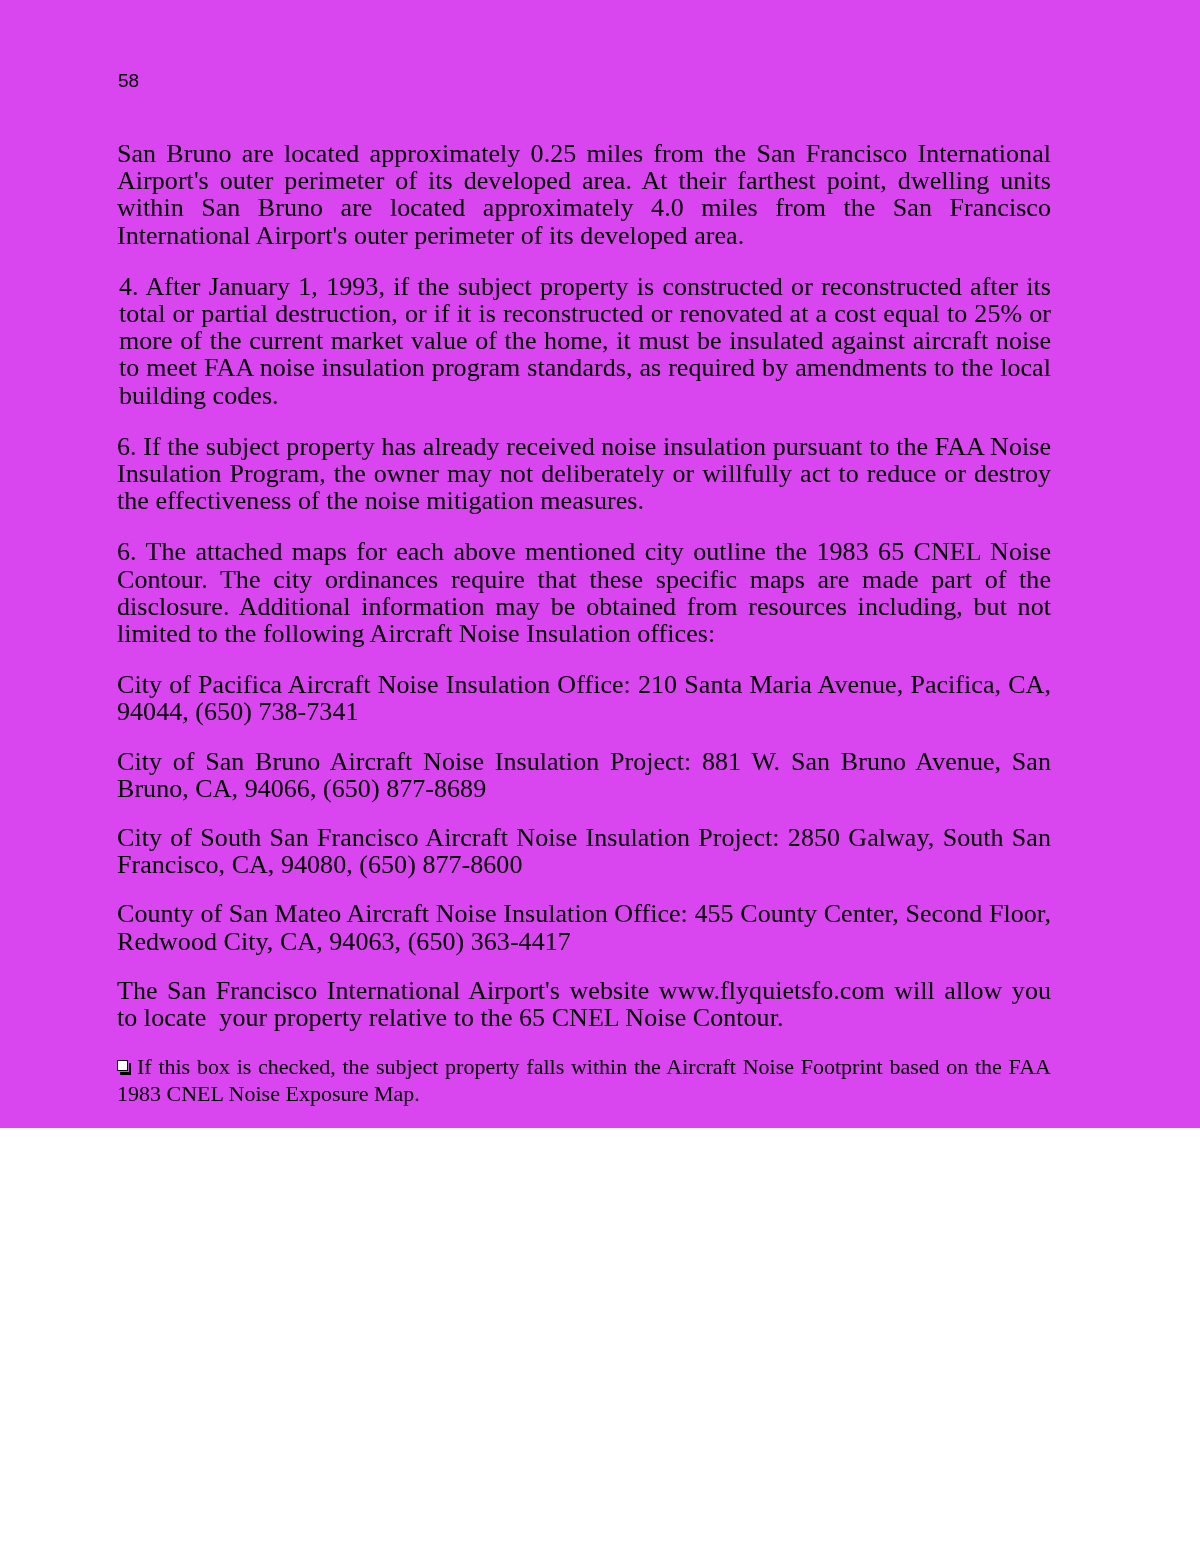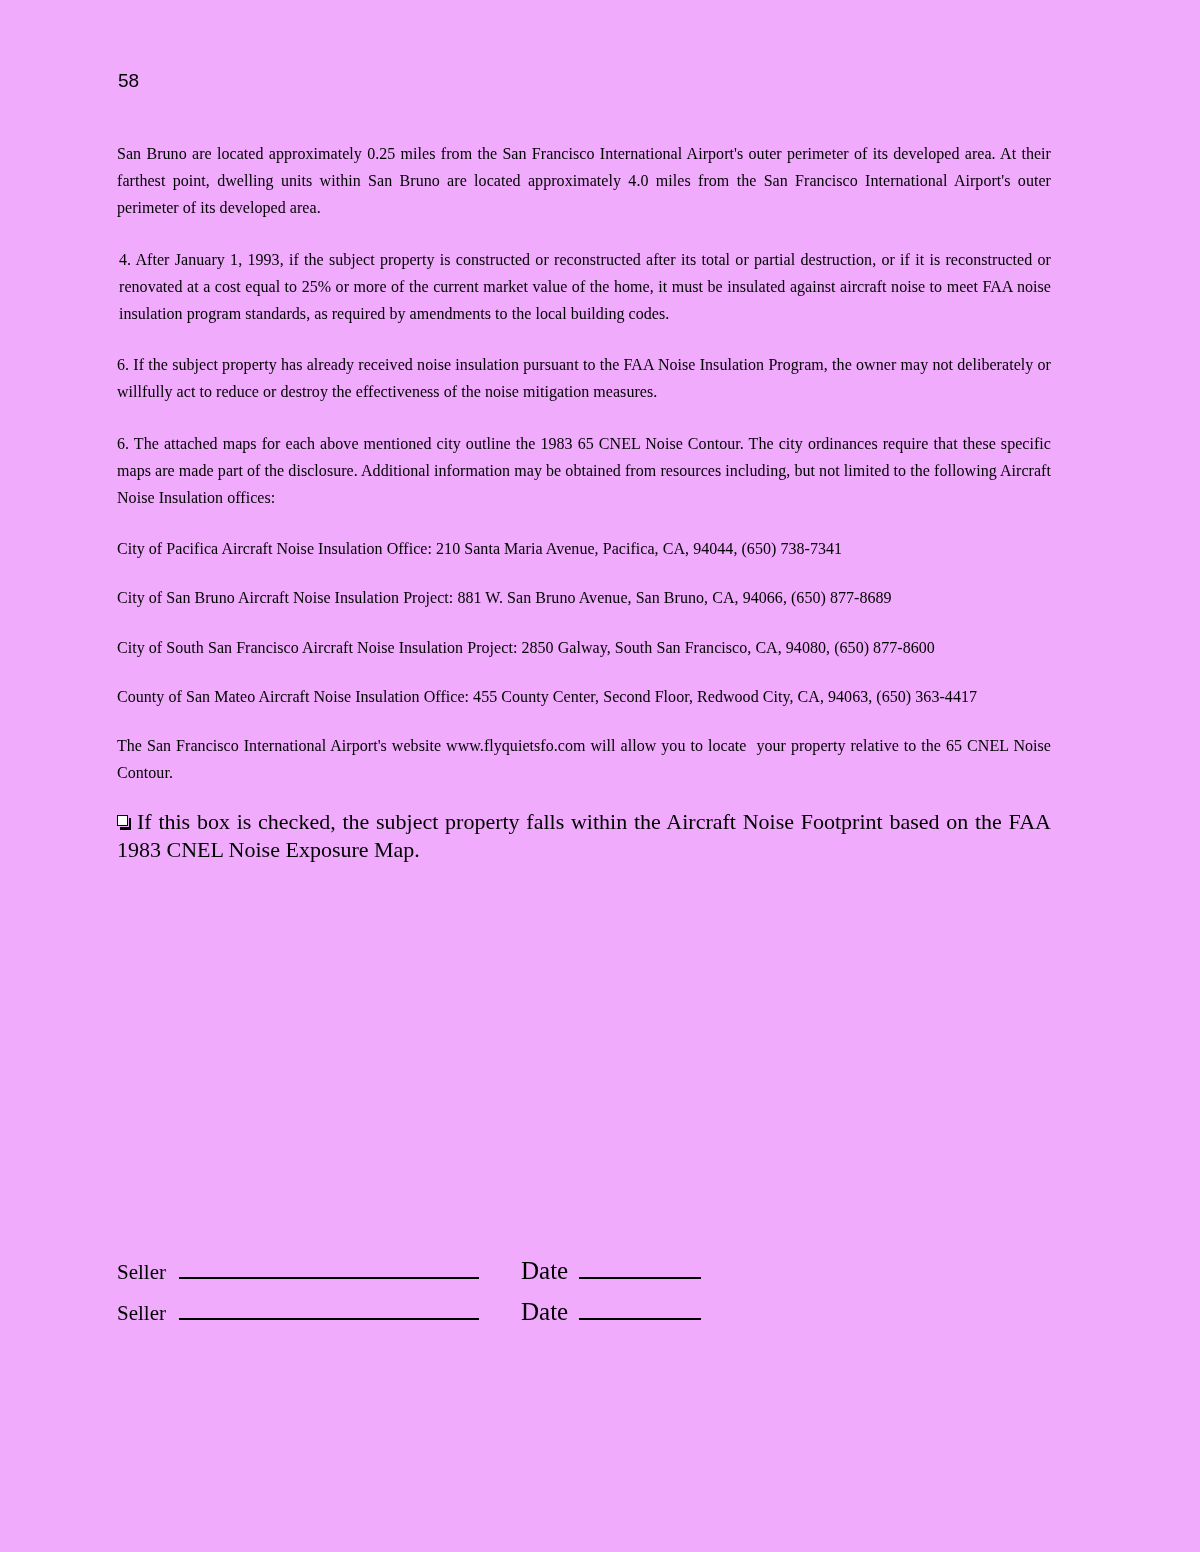--- a/index.html
+++ b/index.html
@@ -3,22 +3,22 @@
 <meta charset="utf-8">
 <style>
   html, body {
     margin: 0;
     padding: 0;
     background: #ffffff;
   }
   .page {
     position: relative;
     width: 1200px;
-    height: 1552px;
-    background: #f0abfc;
+    height: 1128px;
+    background: #d946ef;
     overflow: hidden;
     font-family: "Liberation Serif", "DejaVu Serif", serif;
     color: #000000;
     text-decoration: underline;
   }
   .page-number {
     position: absolute;
     left: 118px;
     top: 70px;
     font-family: "Liberation Sans", "DejaVu Sans", sans-serif;
@@ -26,21 +26,21 @@
     line-height: 22px;
     color: #000000;
   }
   .content {
     position: absolute;
     left: 117px;
     top: 140px;
     width: 934px;
   }
   .para {
-    font-size: 16px;
+    font-size: 26px;
     line-height: 27.2px;
     text-align: justify;
     text-justify: inter-word;
     margin: 0 0 24px 0;
     white-space: pre-wrap;
     letter-spacing: 0.05px;
   }
   .para.indent-1 {
     margin-left: 2px;
     width: 932px;

